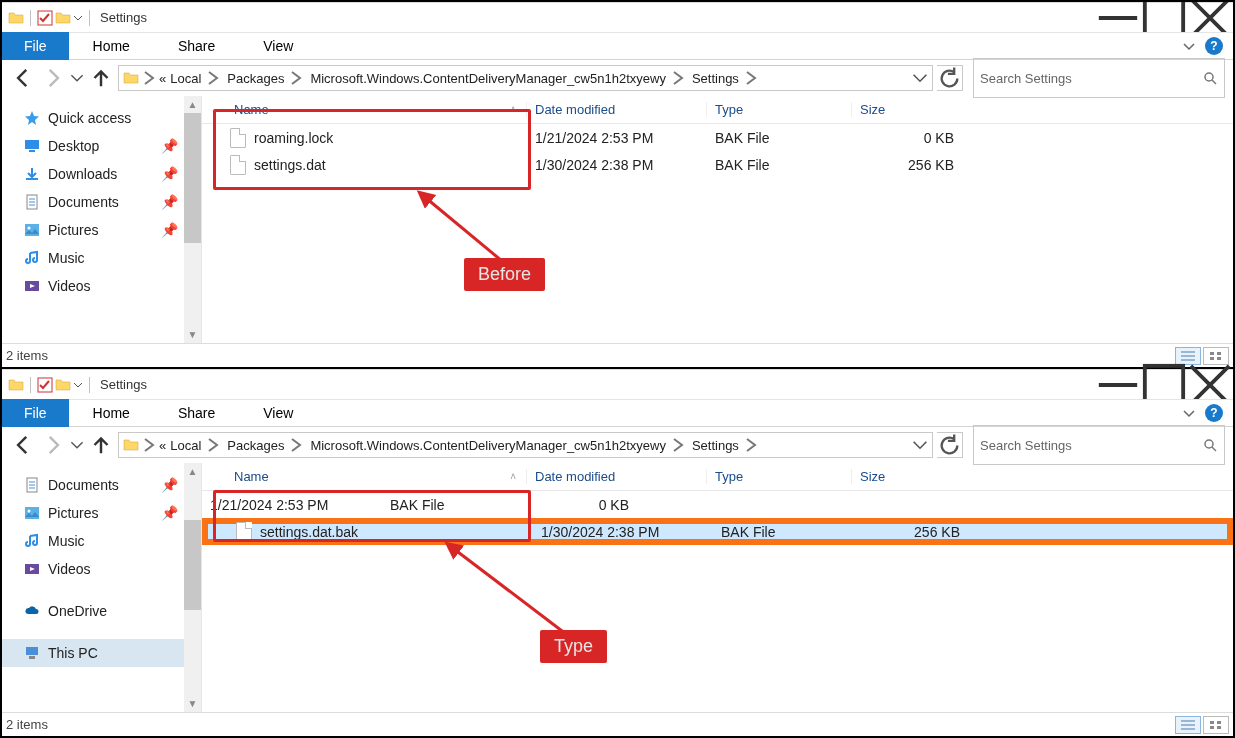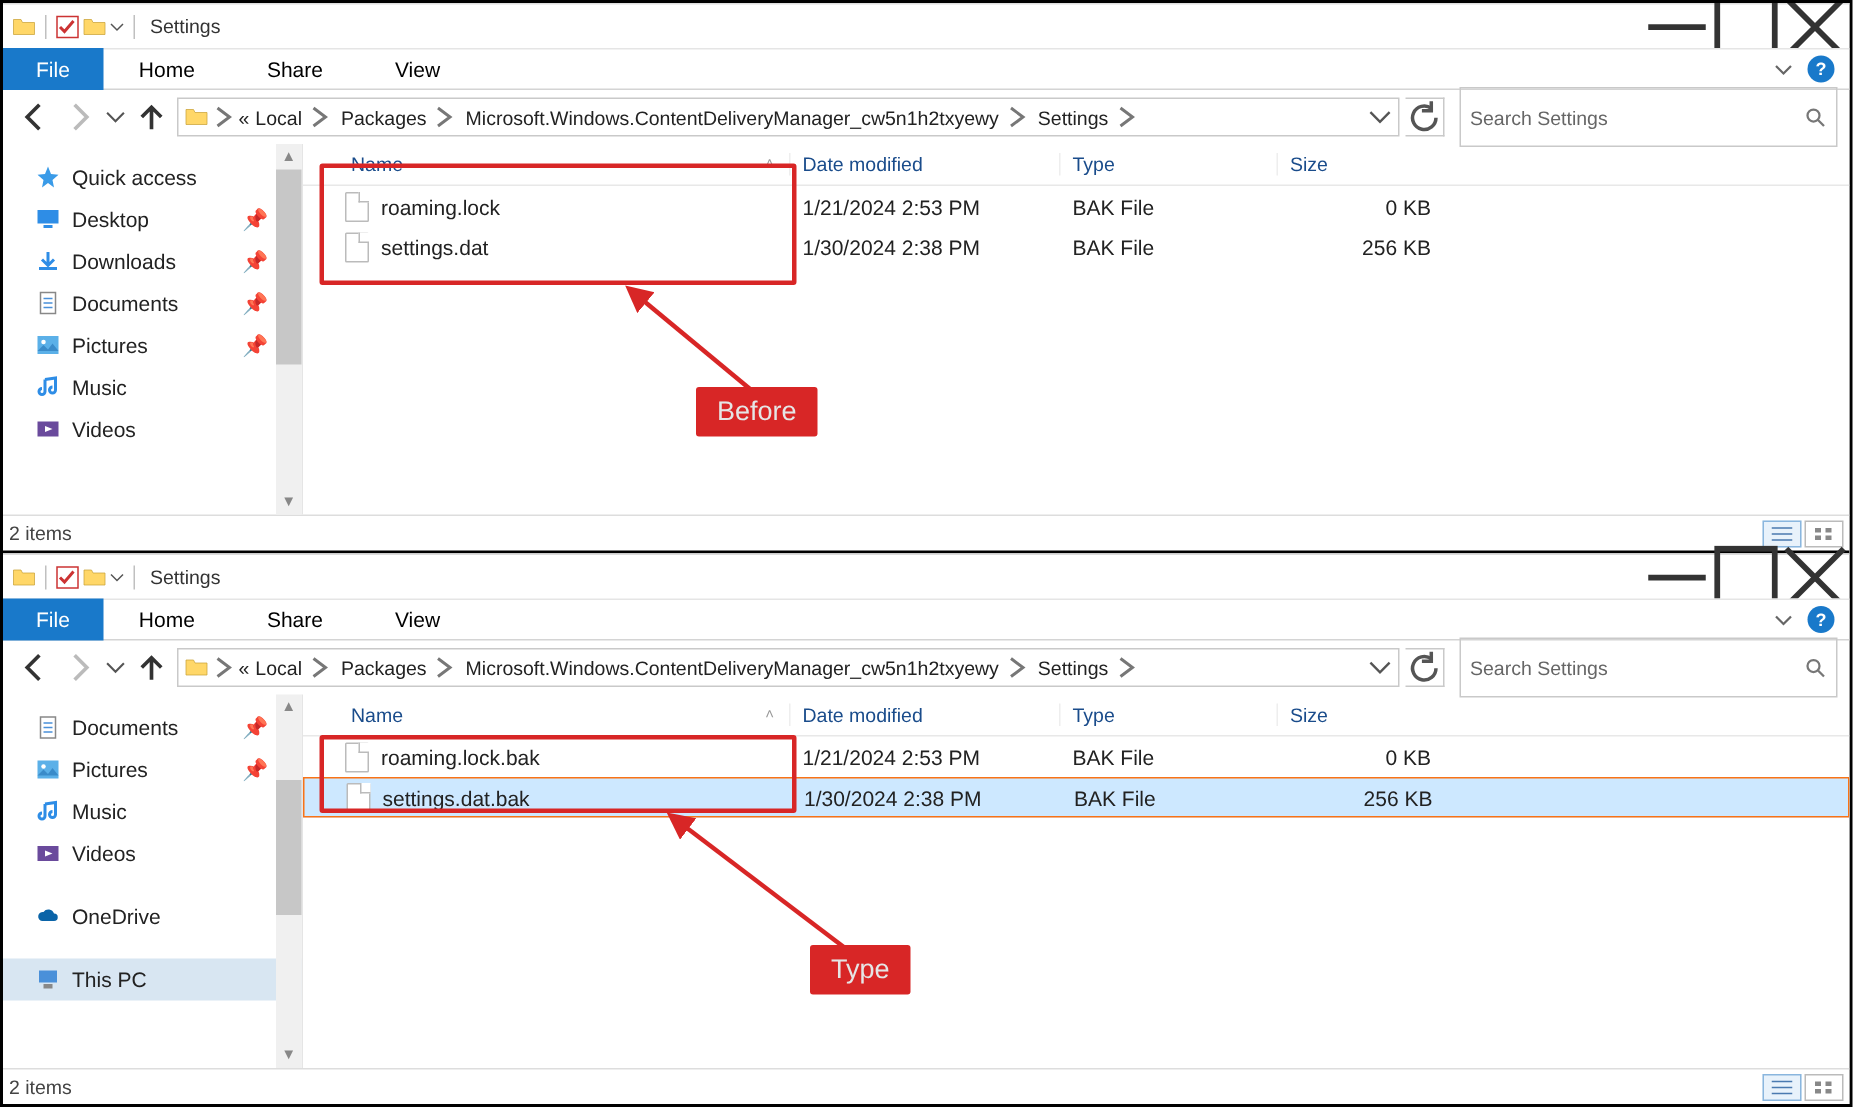--- a/index.html
+++ b/index.html
@@ -44,21 +44,21 @@
   .sb-btn { height:17px; display:flex; align-items:center; justify-content:center; color:#888; font-size:10px; }
   .sb-thumb { background:#c7c7c7; }
   .content { flex:1; position:relative; }
   .col-header { height:28px; display:flex; align-items:center; font-size:13px; color:#1a4c8b; border-bottom:1px solid #e8e8e8; }
   .col-name { width:325px; padding-left:32px; border-right:1px solid #eee; display:flex; align-items:center; gap:23px; }
   .col-date { width:180px; padding-left:8px; border-right:1px solid #eee; }
   .col-type { width:145px; padding-left:8px; border-right:1px solid #eee; }
   .col-size { width:110px; padding-left:8px; }
   .filelist { position:relative; }
   .filerow { height:27px; display:flex; align-items:center; font-size:14px; color:#222; }
-  .filerow.selected { background:#cde8ff; border:1px solid #f97316; }
+  .filerow.selected { background:#cde8ff; border:6px solid #f97316; }
   .cell-name { width:325px; padding-left:28px; display:flex; align-items:center; gap:8px; }
   .cell-date { width:180px; padding-left:8px; }
   .cell-type { width:145px; padding-left:8px; }
   .cell-size { width:110px; text-align:right; padding-right:8px; }
   .file-icon { width:16px; height:20px; border:1px solid #bbb; border-radius:1px; background:#fff; position:relative; }
   .file-icon::after { content:""; position:absolute; top:-1px; right:-1px; width:6px; height:6px; background:#fff; border-left:1px solid #bbb; border-bottom:1px solid #bbb; }
   .red-box { position:absolute; border:3px solid #d82626; background:transparent; pointer-events:none; border-radius:2px; }
   .red-label { position:absolute; background:#d82626; color:#e5e5e5; padding:6px 14px; font-size:18px; border-radius:2px; pointer-events:none; }
   svg.arrow { position:absolute; pointer-events:none; }
   
@@ -585,24 +585,20 @@
     <div class="col-name">
             <span>Name</span>
             <span class="sort-chev">˄</span>
           </div>
     <div class="col-date">Date modified</div>
     <div class="col-type">Type</div>
     <div class="col-size">Size</div>
         </div>
         <div class="filelist">
           <div class="filerow">
-      <div class="cell-name">
-              <span class="file-icon"></span>
-              <span>roaming.lock.bak</span>
-            </div>
       <div class="cell-date">1/21/2024 2:53 PM</div>
       <div class="cell-type">BAK File</div>
       <div class="cell-size">0 KB</div>
           </div>
           <div class="filerow selected">
       <div class="cell-name">
               <span class="file-icon"></span>
               <span>settings.dat.bak</span>
             </div>
       <div class="cell-date">1/30/2024 2:38 PM</div>

